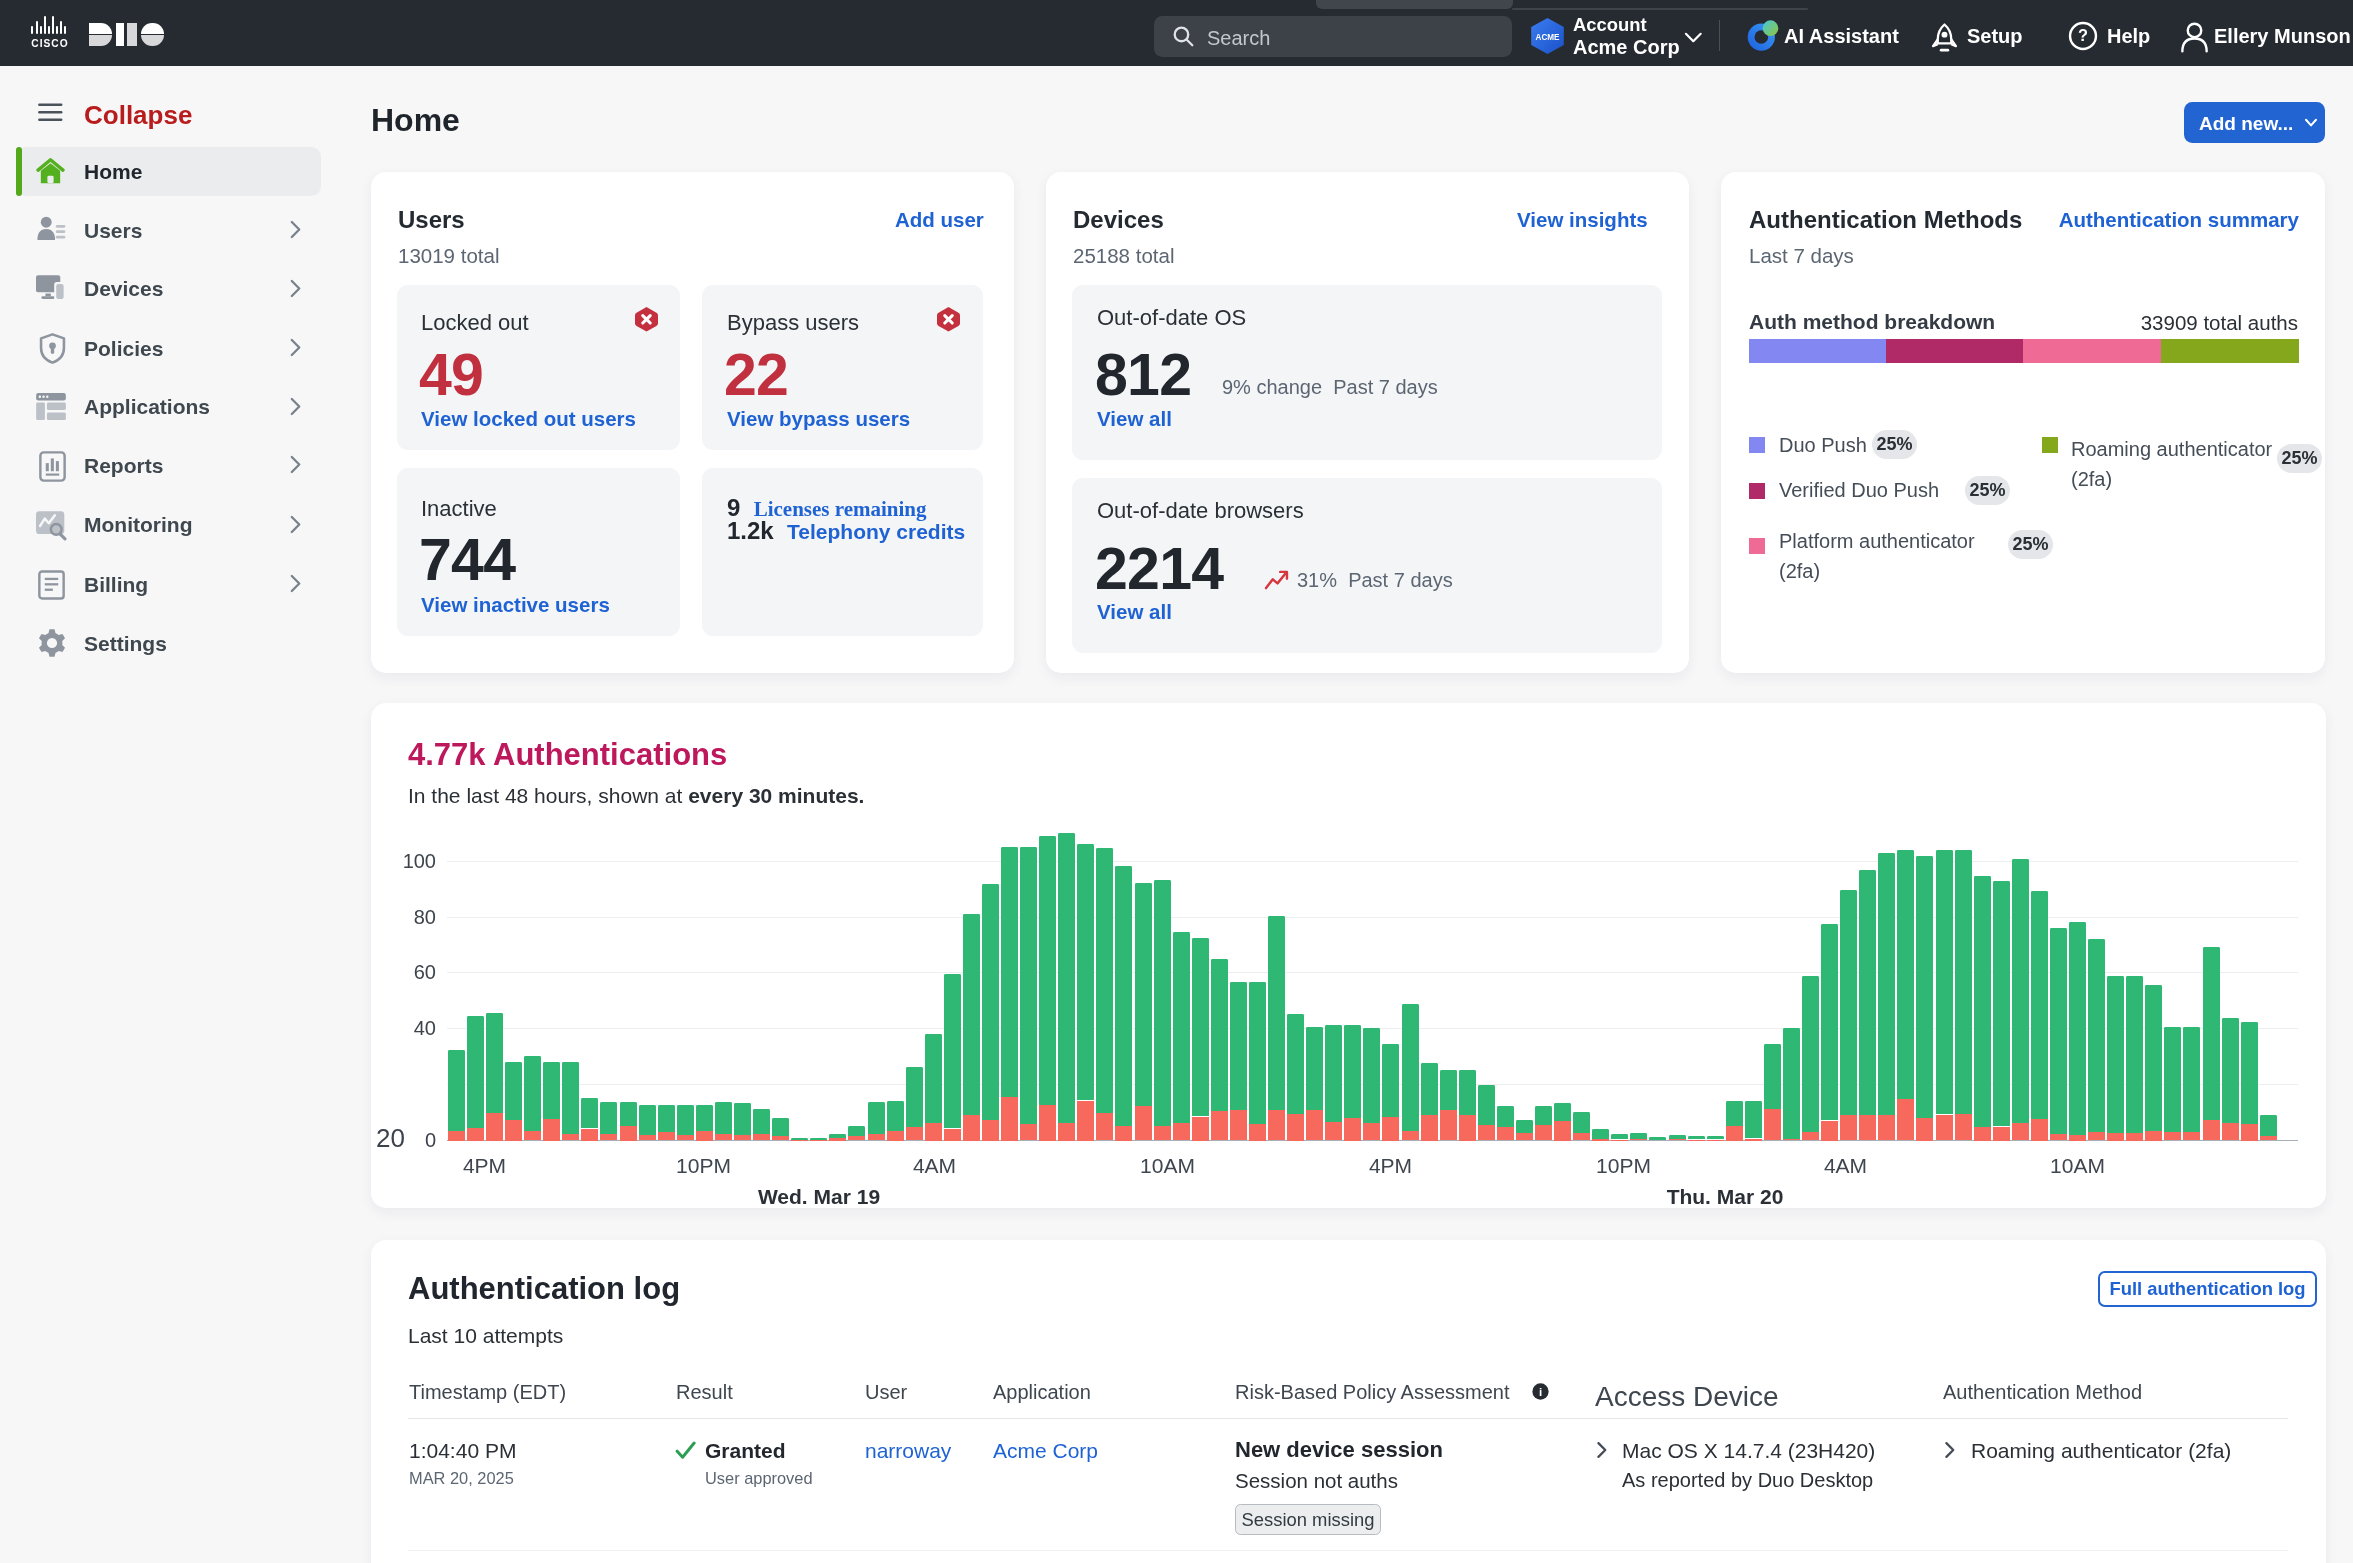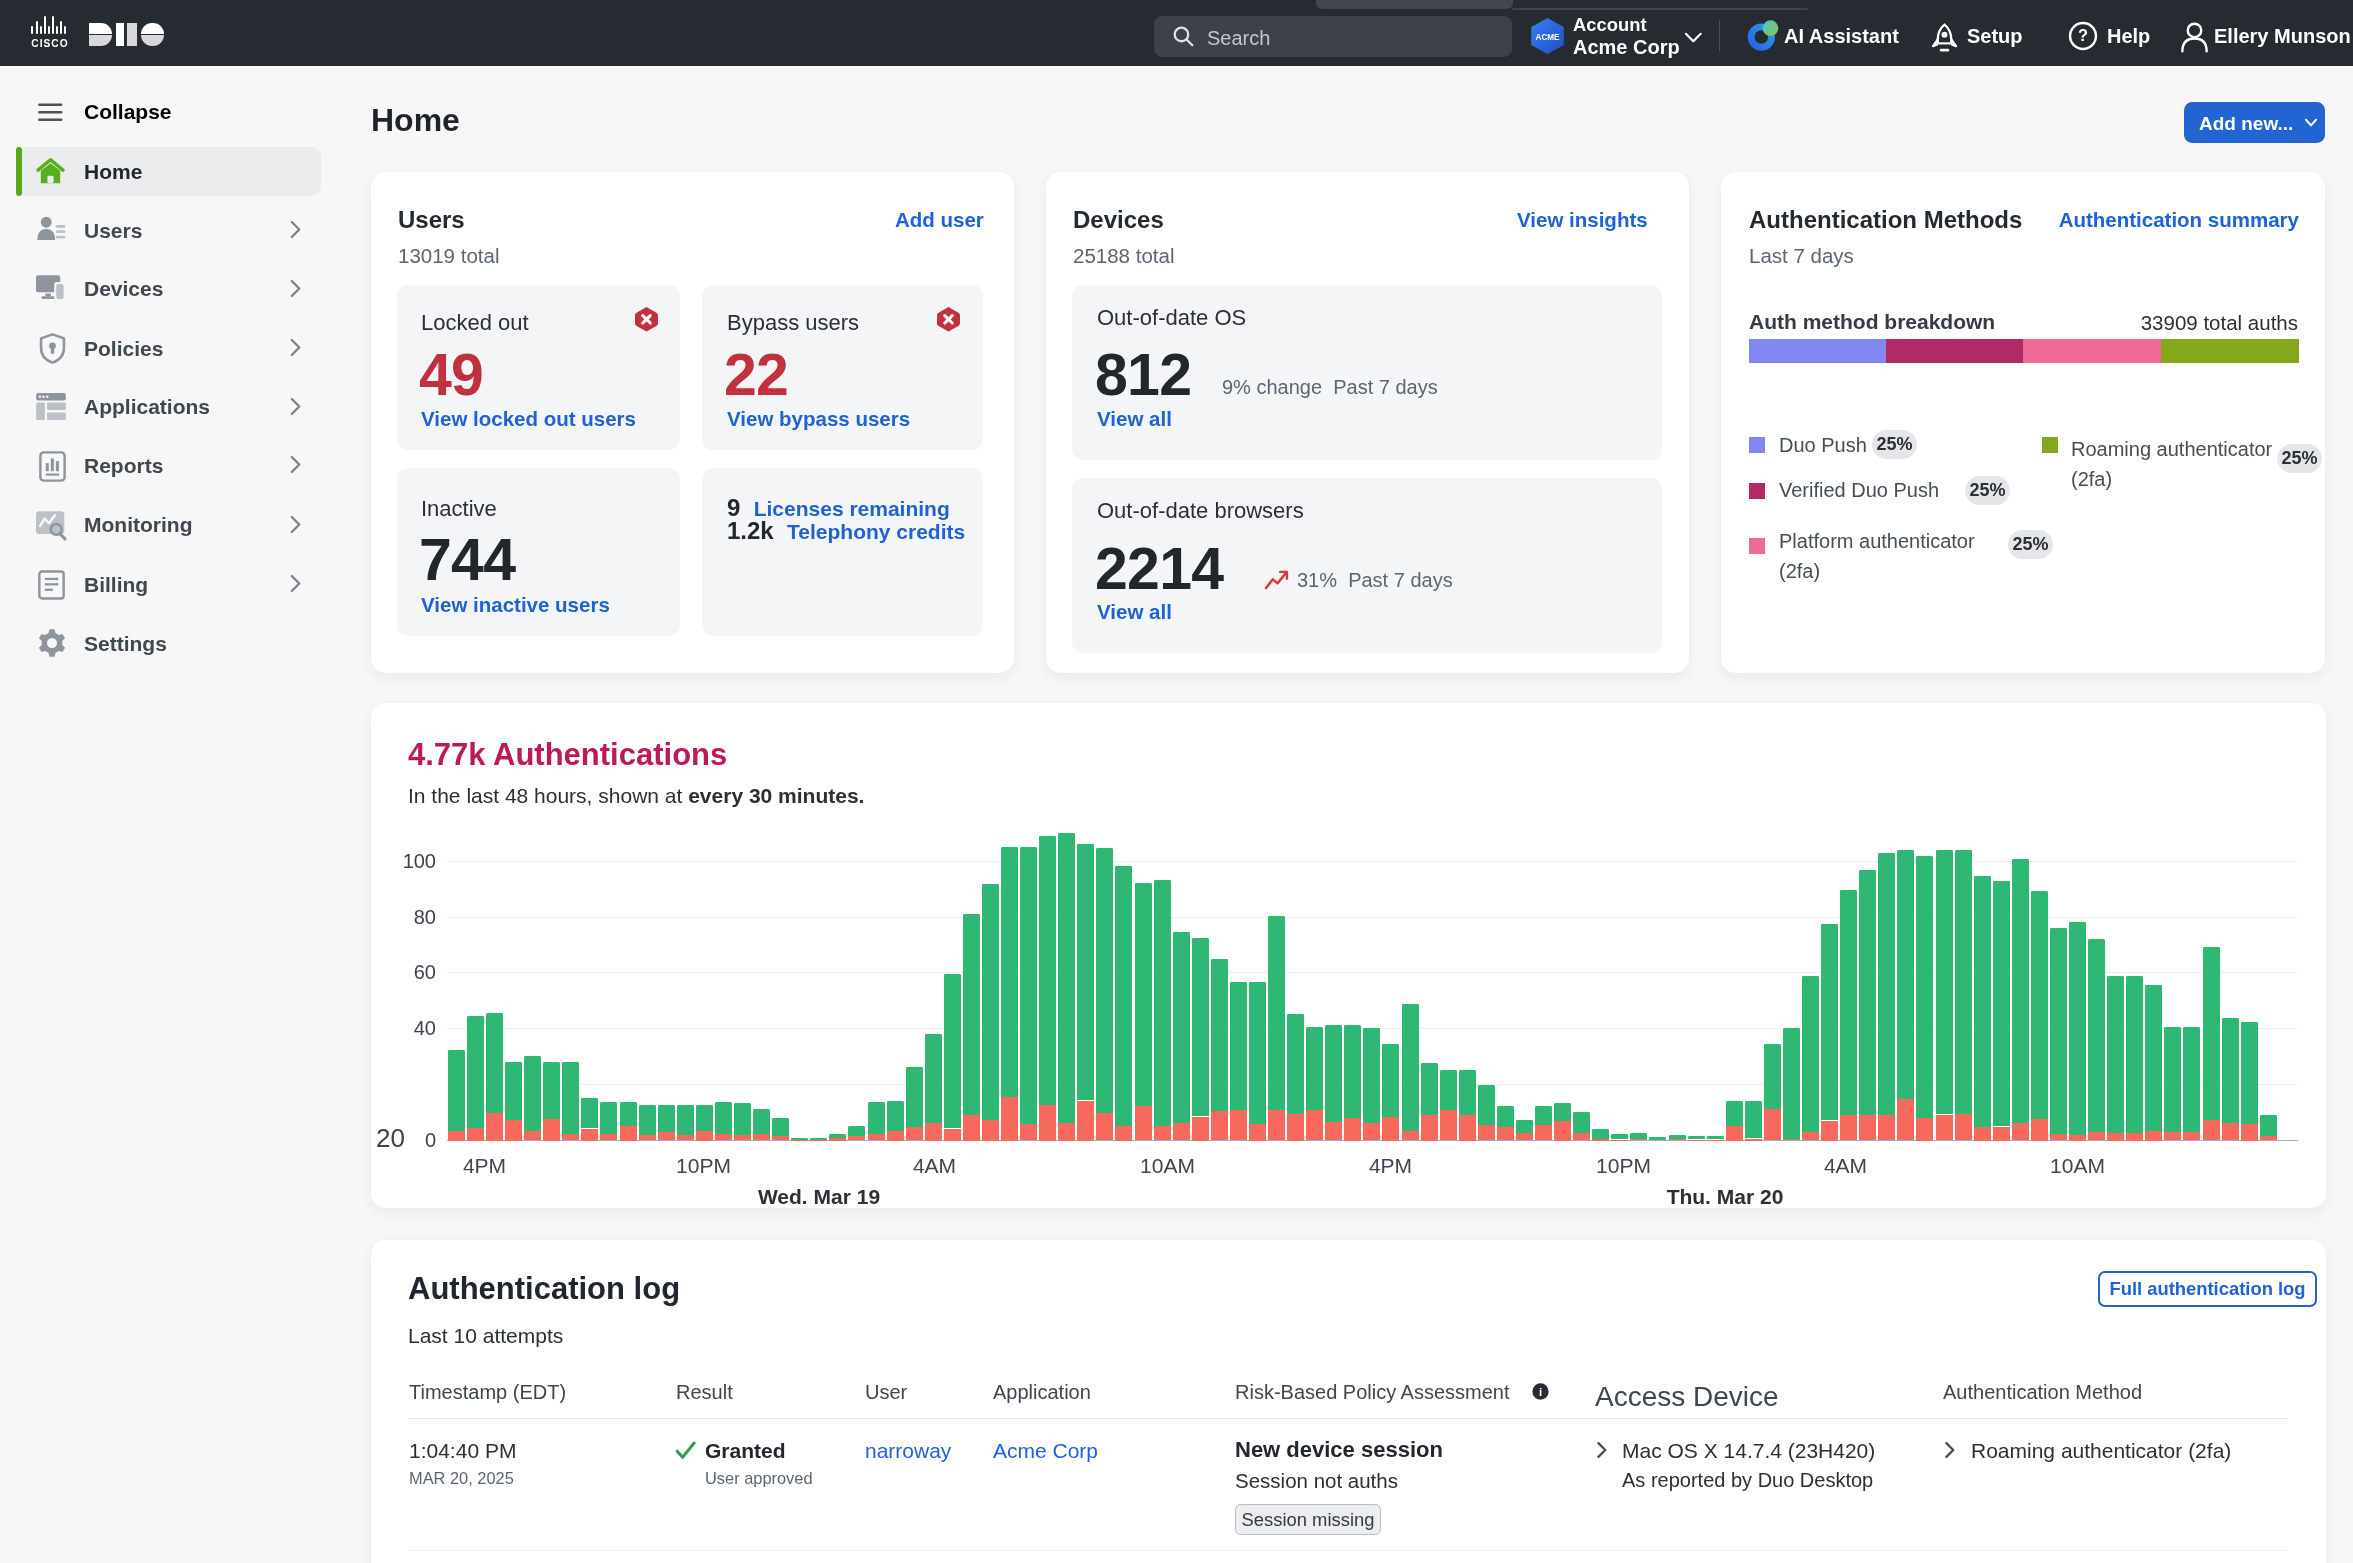--- a/index.html
+++ b/index.html
@@ -95,21 +95,21 @@
 <path d="M5 46 C5 32 12 27 23 27 C34 27 41 32 41 46" fill="none" stroke="#fff" stroke-width="3.6" stroke-linecap="round"></path>
       </svg>
 <div class="abs hnav" style="left:2214px;top:24.6px;">Ellery Munson</div>
 </div>
     <div class="abs" style="left:0;top:66px;width:369px;height:1498px;background:#f7f7f8;"></div>
 <svg class="abs" style="left:38px;top:100px;" width="24.6" height="24.6" viewBox="0 0 36 36">
       <line x1="2" y1="7" x2="34" y2="7" stroke="#4a525b" stroke-width="3.6" stroke-linecap="round"></line>
       <line x1="2" y1="18" x2="34" y2="18" stroke="#4a525b" stroke-width="3.6" stroke-linecap="round"></line>
       <line x1="2" y1="29" x2="34" y2="29" stroke="#4a525b" stroke-width="3.6" stroke-linecap="round"></line>
     </svg>
-<div class="abs" style="left:84px;top:100px;font-size:21px;font-weight:bold;color:#000000;">Collapse</div>
+<div class="abs" style="left:84px;top:100px;font-size:26px;font-weight:bold;color:#b91c1c;">Collapse</div>
 <div class="abs" style="left:16.4px;top:147px;width:305px;height:49px;background:#ebecee;border-radius:9.6px;"></div>
 <div class="abs" style="left:16.4px;top:147px;width:6.1px;height:49px;background:#53a81c;border-radius:5.5px;"></div>
 <svg class="abs" style="left:36px;top:157px;" width="29" height="29" viewBox="0 0 42 42">
 <path d="M3 19 L21 4 L39 19" fill="none" stroke="#55b01f" stroke-width="5" stroke-linecap="round" stroke-linejoin="round"></path>
 <path d="M7 20 L21 9 L35 20 L35 38 L7 38 Z" fill="#55b01f"></path>
 <rect x="16.5" y="27" width="9" height="11" rx="2" fill="#ebecee"></rect>
     </svg>
 <div class="abs" style="left:84px;top:160px;font-size:21px;font-weight:bold;color:#21262e;">Home</div>
 <div class="abs" style="left:84px;top:219px;font-size:21px;font-weight:bold;color:#3f474f;">Users</div>
 <svg class="abs" style="left:287px;top:220px;" width="16.4" height="19" viewBox="0 0 24 28">
@@ -215,21 +215,21 @@
       <path d="M17 0 L31.7 8.2 Q34 9.5 34 12 L34 24 Q34 26.5 31.7 27.8 L17 36 L2.3 27.8 Q0 26.5 0 24 L0 12 Q0 9.5 2.3 8.2 Z" fill="#c5303e"></path>
       <path d="M11.5 12.5 L22.5 23.5 M22.5 12.5 L11.5 23.5" stroke="#fff" stroke-width="4.6" stroke-linecap="round"></path>
     </svg>
 <div class="abs bignum" style="left:724px;top:341px;color:#c0303f;">22</div>
 <div class="abs bluelink" style="left:727px;top:407px;">View bypass users</div>
 <div class="tile" style="left:397px;top:468px;width:283px;height:168px;"></div>
 <div class="abs lbl" style="left:421px;top:496px;">Inactive</div>
 <div class="abs bignum" style="left:419px;top:526px;color:#22272e;">744</div>
 <div class="abs bluelink" style="left:421px;top:593px;">View inactive users</div>
 <div class="tile" style="left:702px;top:468px;width:281px;height:168px;"></div>
-<div class="abs" style="left:727px;top:494px;font-size:24px;font-weight:bold;color:#22272e;">9&nbsp; <span class="bluelink" style="font-size:21px;">Licenses remaining</span></div>
+<div class="abs" style="left:727px;top:494px;font-size:24px;font-weight:bold;color:#22272e;">9&nbsp; <span class="bluelink" style="font-size:21px;font-family:Liberation Serif, serif;">Licenses remaining</span></div>
 <div class="abs" style="left:727px;top:517px;font-size:24px;font-weight:bold;color:#22272e;">1.2k&nbsp; <span class="bluelink" style="font-size:21px;">Telephony credits</span></div>
 <div class="card" style="left:1046px;top:172px;width:643px;height:501px;"></div>
 <div class="abs ctitle" style="left:1073px;top:206px;">Devices</div>
 <div class="abs bluelink" style="left:1517px;top:208px;">View insights</div>
 <div class="abs gray sec" style="left:1073px;top:244px;">25188 total</div>
 <div class="tile" style="left:1072px;top:285px;width:590px;height:175px;"></div>
 <div class="abs lbl" style="left:1097px;top:305px;">Out-of-date OS</div>
 <div class="abs bignum" style="left:1095px;top:341px;color:#22272e;">812</div>
 <div class="abs" style="left:1222px;top:376px;font-size:20px;color:#5c6673;">9% change&nbsp;&nbsp;Past 7 days</div>
 <div class="abs bluelink" style="left:1097px;top:407px;">View all</div>

